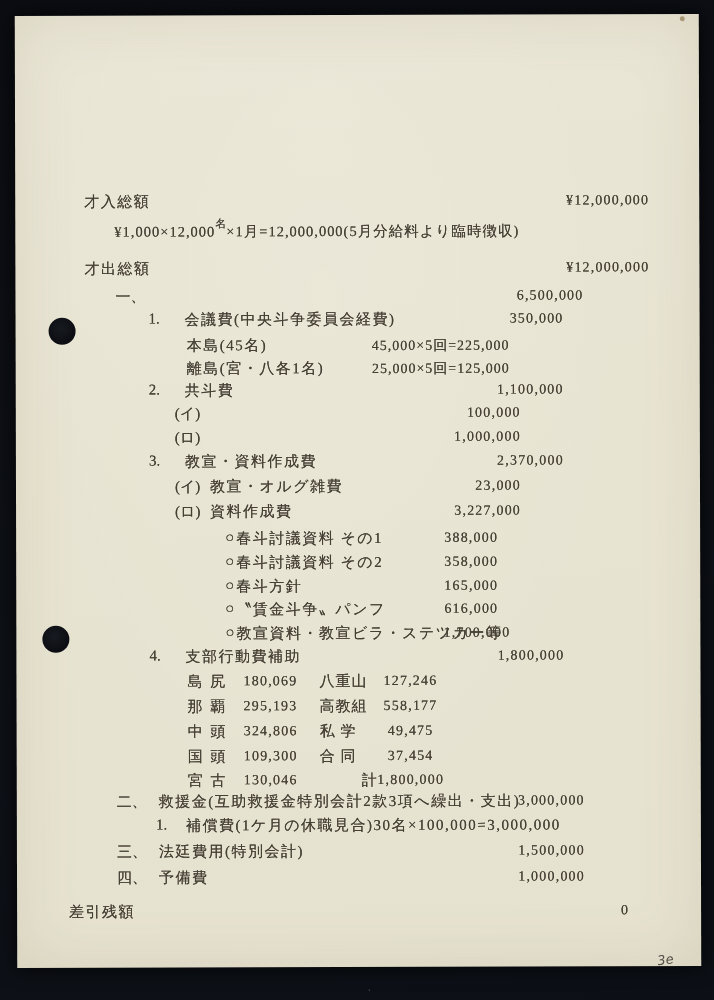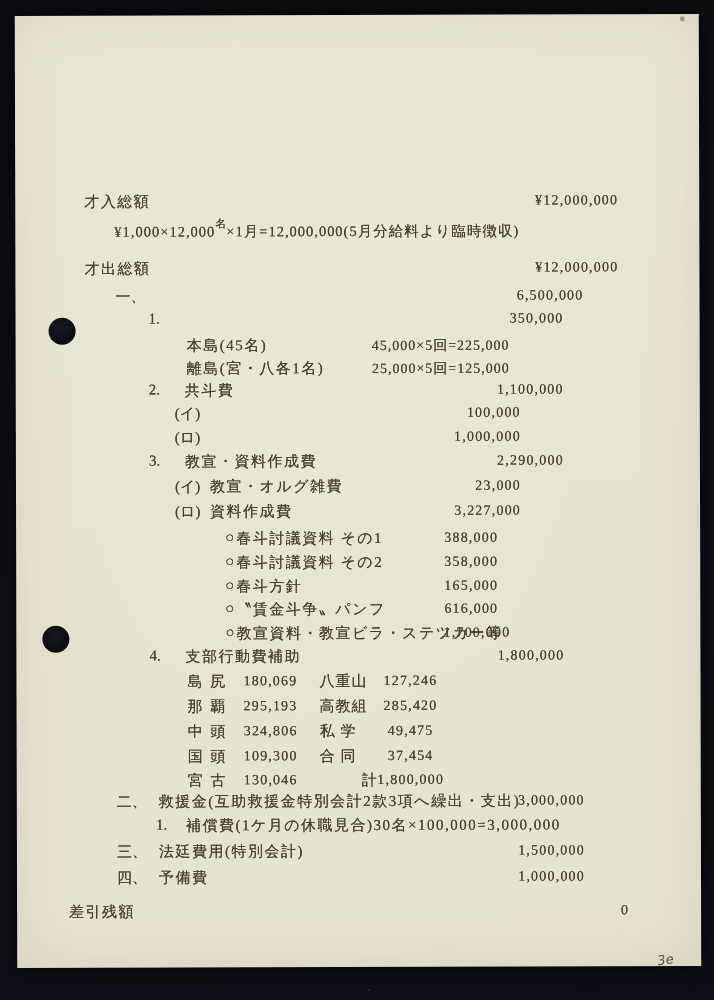--- a/index.html
+++ b/index.html
@@ -26,21 +26,21 @@
       text-shadow:0 0 .5px rgba(70,64,52,.85);}
   .lab{position:absolute;letter-spacing:1.5px;font-size:15px;}
   .mk{position:absolute;font-size:15px;letter-spacing:0;}
   .am{position:absolute;top:1px;font-size:14px;letter-spacing:1.2px;}
   .fm{position:absolute;top:1px;font-size:14px;letter-spacing:1px;}
   
   .m1{left:100px}.m2{left:133px}.m3{left:159px}.m4{left:209px}.m5{left:139px}
   
   .l0{left:69px}.l1{left:142px}.l2{left:169px}.l3{left:194px}.l4{left:220px}.l5{left:171px}.l6{left:52px}
   
-  .ra{right:81px}.rb{right:116px}.rc{right:136px}.rd{right:179px}
+  .ra{right:50px}.rb{right:116px}.rc{right:136px}.rd{right:179px}
   .re{right:202px}.rf{right:190px}.rg{right:72px}
   .sup{position:relative;top:-9px;font-size:11px;letter-spacing:0;}
   .tbl-c1{position:absolute;left:171px;font-size:15px;letter-spacing:2px;}
   .tbl-v1{position:absolute;left:206px;width:96px;text-align:center;font-size:14px;letter-spacing:1.2px;top:1px;}
   .tbl-c2{position:absolute;left:303px;width:58px;font-size:15px;letter-spacing:1px;}
   .tbl-row-total .tbl-c2{text-align:right;}
   .tbl-v2{position:absolute;left:330px;width:128px;text-align:center;font-size:14px;letter-spacing:1.2px;top:1px;}
   .hole{position:absolute;width:27px;height:27px;border-radius:50%;
         background:radial-gradient(circle at 45% 40%,#171a20 0%,#0b0d12 70%);}
   .hole1{left:33px;top:302px;}
@@ -74,20 +74,21 @@
     <span class="am ra">¥12,000,000</span>
   </div>
 
   <div class="ln" style="top:272px">
     <span class="mk m1">一、</span>
     <span class="am rb">6,500,000</span>
   </div>
 
   <div class="ln" style="top:295px">
     <span class="mk m2">1.</span>
+    <span class="lab l2">会議費(中央斗争委員会経費)</span>
     <span class="am rc">350,000</span>
   </div>
 
   <div class="ln" style="top:321px">
     <span class="lab l5">本島(45名)</span>
     <span class="fm rf">45,000×5回=225,000</span>
   </div>
 
   <div class="ln" style="top:344px">
     <span class="lab l5">離島(宮・八各1名)</span>
@@ -106,21 +107,21 @@
   </div>
 
   <div class="ln" style="top:413px">
     <span class="mk m3">(ロ)</span>
     <span class="am rd">1,000,000</span>
   </div>
 
   <div class="ln" style="top:437px">
     <span class="mk m2">3.</span>
     <span class="lab l2">教宣・資料作成費</span>
-    <span class="am rc">2,290,000</span>
+    <span class="am rc">2,370,000</span>
   </div>
 
   <div class="ln" style="top:462px">
     <span class="mk m3">(イ)</span>
     <span class="lab l3">教宣・オルグ雑費</span>
     <span class="am rd">23,000</span>
   </div>
 
   <div class="ln" style="top:487px">
     <span class="mk m3">(ロ)</span>
@@ -167,21 +168,21 @@
   <div class="ln" style="top:657px">
     <span class="tbl-c1">島 尻</span>
     <span class="tbl-v1">180,069</span>
     <span class="tbl-c2">八重山</span>
     <span class="tbl-v2">127,246</span>
   </div>
   <div class="ln" style="top:682px">
     <span class="tbl-c1">那 覇</span>
     <span class="tbl-v1">295,193</span>
     <span class="tbl-c2">高教組</span>
-    <span class="tbl-v2">285,420</span>
+    <span class="tbl-v2">558,177</span>
   </div>
   <div class="ln" style="top:707px">
     <span class="tbl-c1">中 頭</span>
     <span class="tbl-v1">324,806</span>
     <span class="tbl-c2">私 学</span>
     <span class="tbl-v2">49,475</span>
   </div>
   <div class="ln" style="top:732px">
     <span class="tbl-c1">国 頭</span>
     <span class="tbl-v1">109,300</span>

